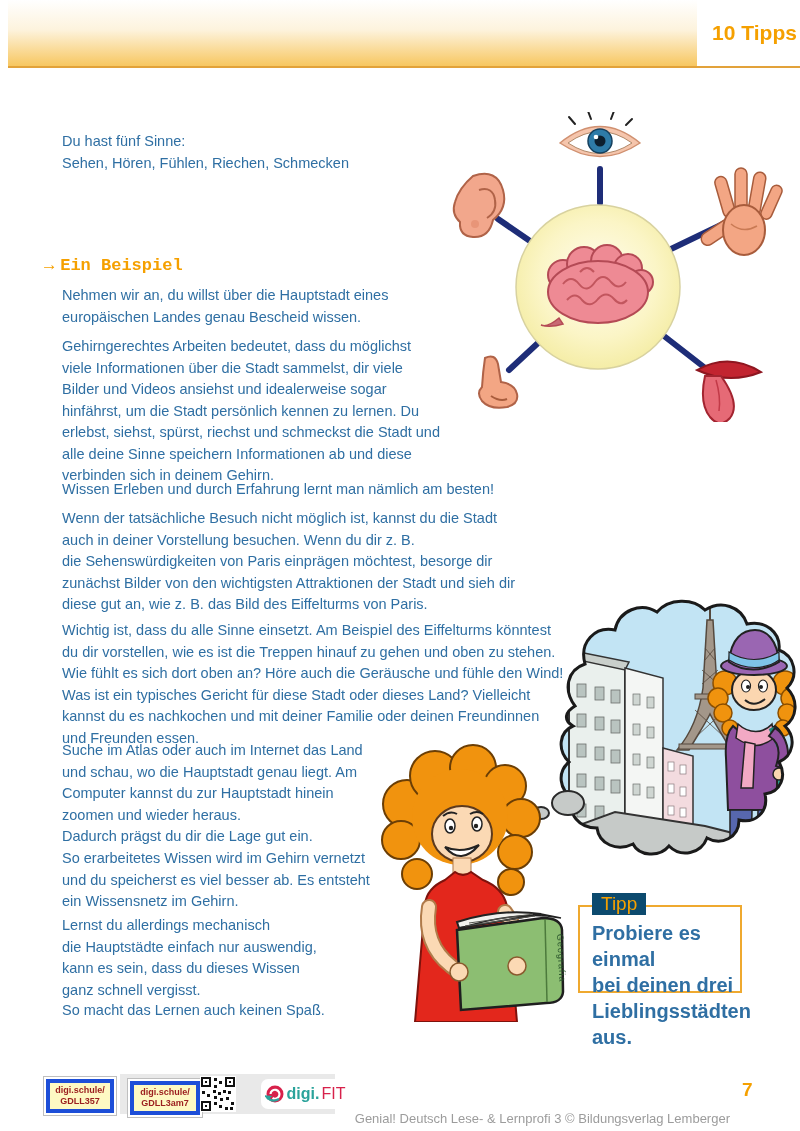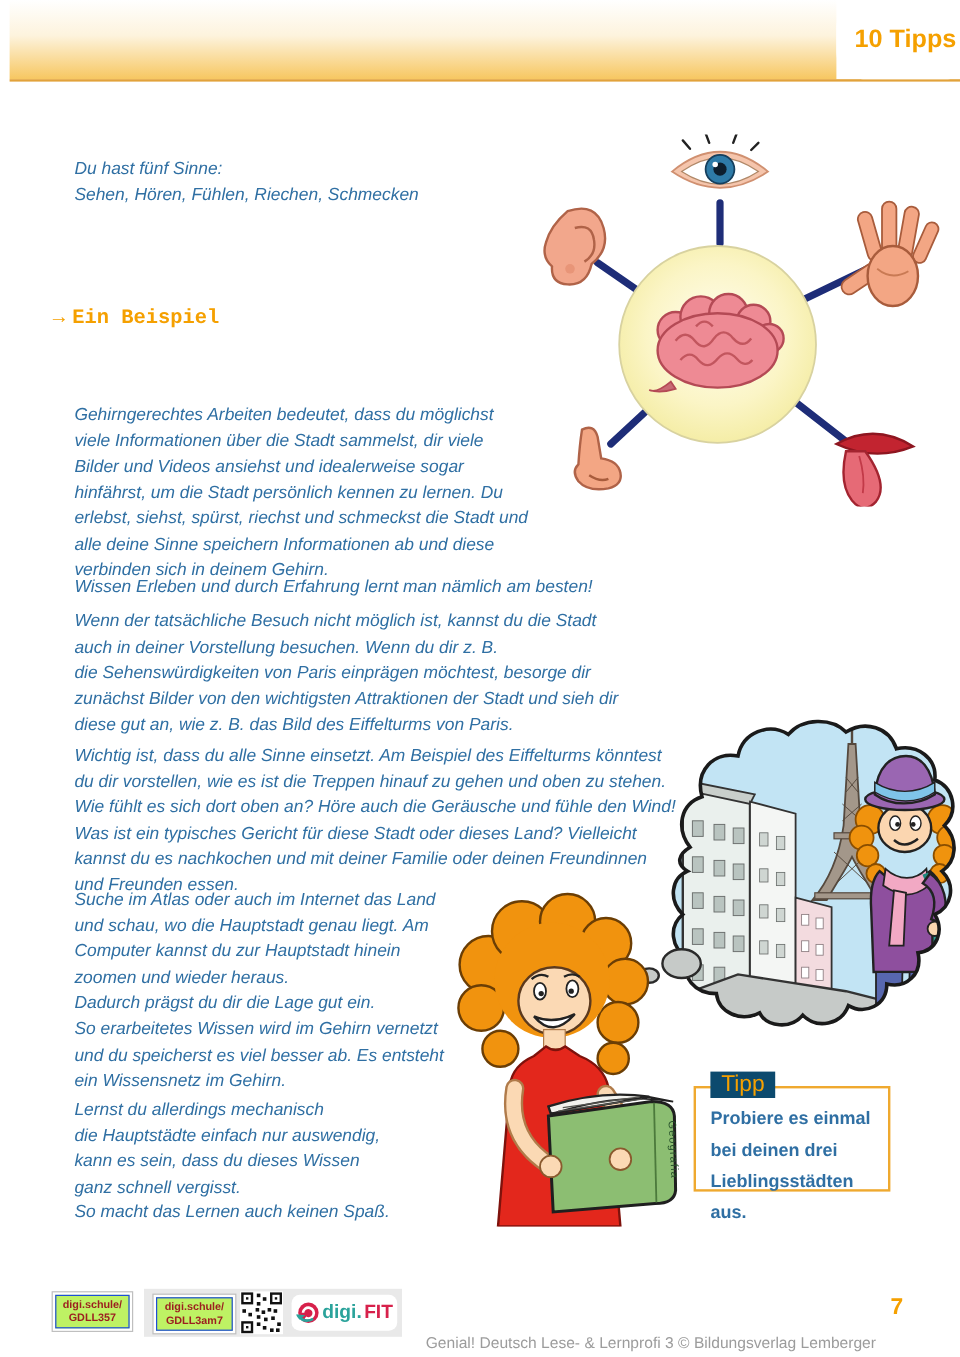--- a/index.html
+++ b/index.html
@@ -9,46 +9,46 @@
   
   .header-grad{position:absolute;left:8px;top:0;width:689px;height:66px;
     background:linear-gradient(to bottom,#ffffff 0%,#fdf3dd 45%,#f7c761 100%);}
   .header-line{position:absolute;left:8px;right:0;top:66px;height:2px;background:#e2a23a;}
   .header-tab{position:absolute;left:697px;top:0;width:115px;height:66px;background:#fff;
     display:flex;align-items:center;justify-content:center;border-radius:22px;}
   .header-title{color:#f5a000;font-size:21px;font-weight:bold;}
 
   
   .para{position:absolute;left:62px;color:#2f6fa3;font-size:14.5px;line-height:21.5px;
-        white-space:pre-line;font-style:italic;}
+        white-space:pre-line;}
   .example-heading{position:absolute;left:44px;top:256px;color:#f5a000;
         font-size:17px;font-weight:bold;font-family:Liberation Mono, monospace;}
   .example-heading .arrow{margin-right:6px;font-weight:normal;}
 
   
   .tip-box{position:absolute;left:578px;top:905px;width:160px;height:84px;
     border:2.5px solid #efa92f;background:#fff;}
   .tip-label{position:absolute;top:-14px;left:12px;background:#0c4a6e;padding:0 9px;
     color:#f5a000;font-size:19px;font-weight:normal;}
-  .tip-text{margin:13px 0 0 12px;color:#2f6fa3;font-size:15px;font-weight:bold;
+  .tip-text{margin:13px 0 0 12px;color:#2f6fa3;font-size:20px;font-weight:bold;
     line-height:26px;white-space:pre-line;}
 
   
-  .badge{position:absolute;background:#bef264;border:1px solid #1d4ed8;
+  .badge{position:absolute;background:#fef9c3;border:4px solid #1d4ed8;
     box-shadow:0 0 0 2px #ffffff,0 0 0 3px #bfbfbf;
     color:#9c2020;font-size:9px;font-weight:bold;line-height:11px;text-align:center;
     display:flex;align-items:center;justify-content:center;white-space:pre-line;}
   .badge1{left:46px;top:1079px;width:60px;height:26px;}
   .footer-panel{position:absolute;left:120px;top:1074px;width:215px;height:40px;background:#e9e9e9;}
   .badge2{left:130px;top:1081px;width:62px;height:26px;}
   .qr{position:absolute;left:200px;top:1076px;}
-  .logo-box{position:absolute;left:243px;top:1079px;width:88px;height:30px;background:#fff;
+  .logo-box{position:absolute;left:261px;top:1079px;width:88px;height:30px;background:#fff;
     border-radius:7px;display:flex;align-items:center;justify-content:center;gap:2px;}
   .logo-digi{color:#2ba39b;font-size:16px;font-weight:bold;}
-  .logo-fit{color:#d7214b;font-size:16px;font-weight:bold;}
+  .logo-fit{color:#d7214b;font-size:16px;font-weight:normal;}
   .credit{position:absolute;right:70px;top:1087px;color:#9c9c9c;font-size:13px;margin-top:24px;}
   .page-number{position:absolute;left:742px;top:1079px;color:#f5a000;font-size:19px;font-weight:bold;}
 
   .abs{position:absolute;}
 </style>
 </head>
 <body>
 
 <div class="page">
 
@@ -58,20 +58,22 @@
     <span class="header-title">10 Tipps</span>
   </div>
 
   <div class="para" style="top:131px">Du hast fünf Sinne:
 Sehen, Hören, Fühlen, Riechen, Schmecken</div>
 
   <div class="example-heading">
     <span class="arrow">→</span><span>Ein Beispiel</span>
   </div>
 
+  <div class="para" style="top:285px">Nehmen wir an, du willst über die Hauptstadt eines
+europäischen Landes genau Bescheid wissen.</div>
   <div class="para" style="top:336px">Gehirngerechtes Arbeiten bedeutet, dass du möglichst
 viele Informationen über die Stadt sammelst, dir viele
 Bilder und Videos ansiehst und idealerweise sogar
 hinfährst, um die Stadt persönlich kennen zu lernen. Du
 erlebst, siehst, spürst, riechst und schmeckst die Stadt und
 alle deine Sinne speichern Informationen ab und diese
 verbinden sich in deinem Gehirn.</div>
   <div class="para" style="top:479px">Wissen Erleben und durch Erfahrung lernt man nämlich am besten!</div>
   <div class="para" style="top:508px">Wenn der tatsächliche Besuch nicht möglich ist, kannst du die Stadt
 auch in deiner Vorstellung besuchen. Wenn du dir z. B.

